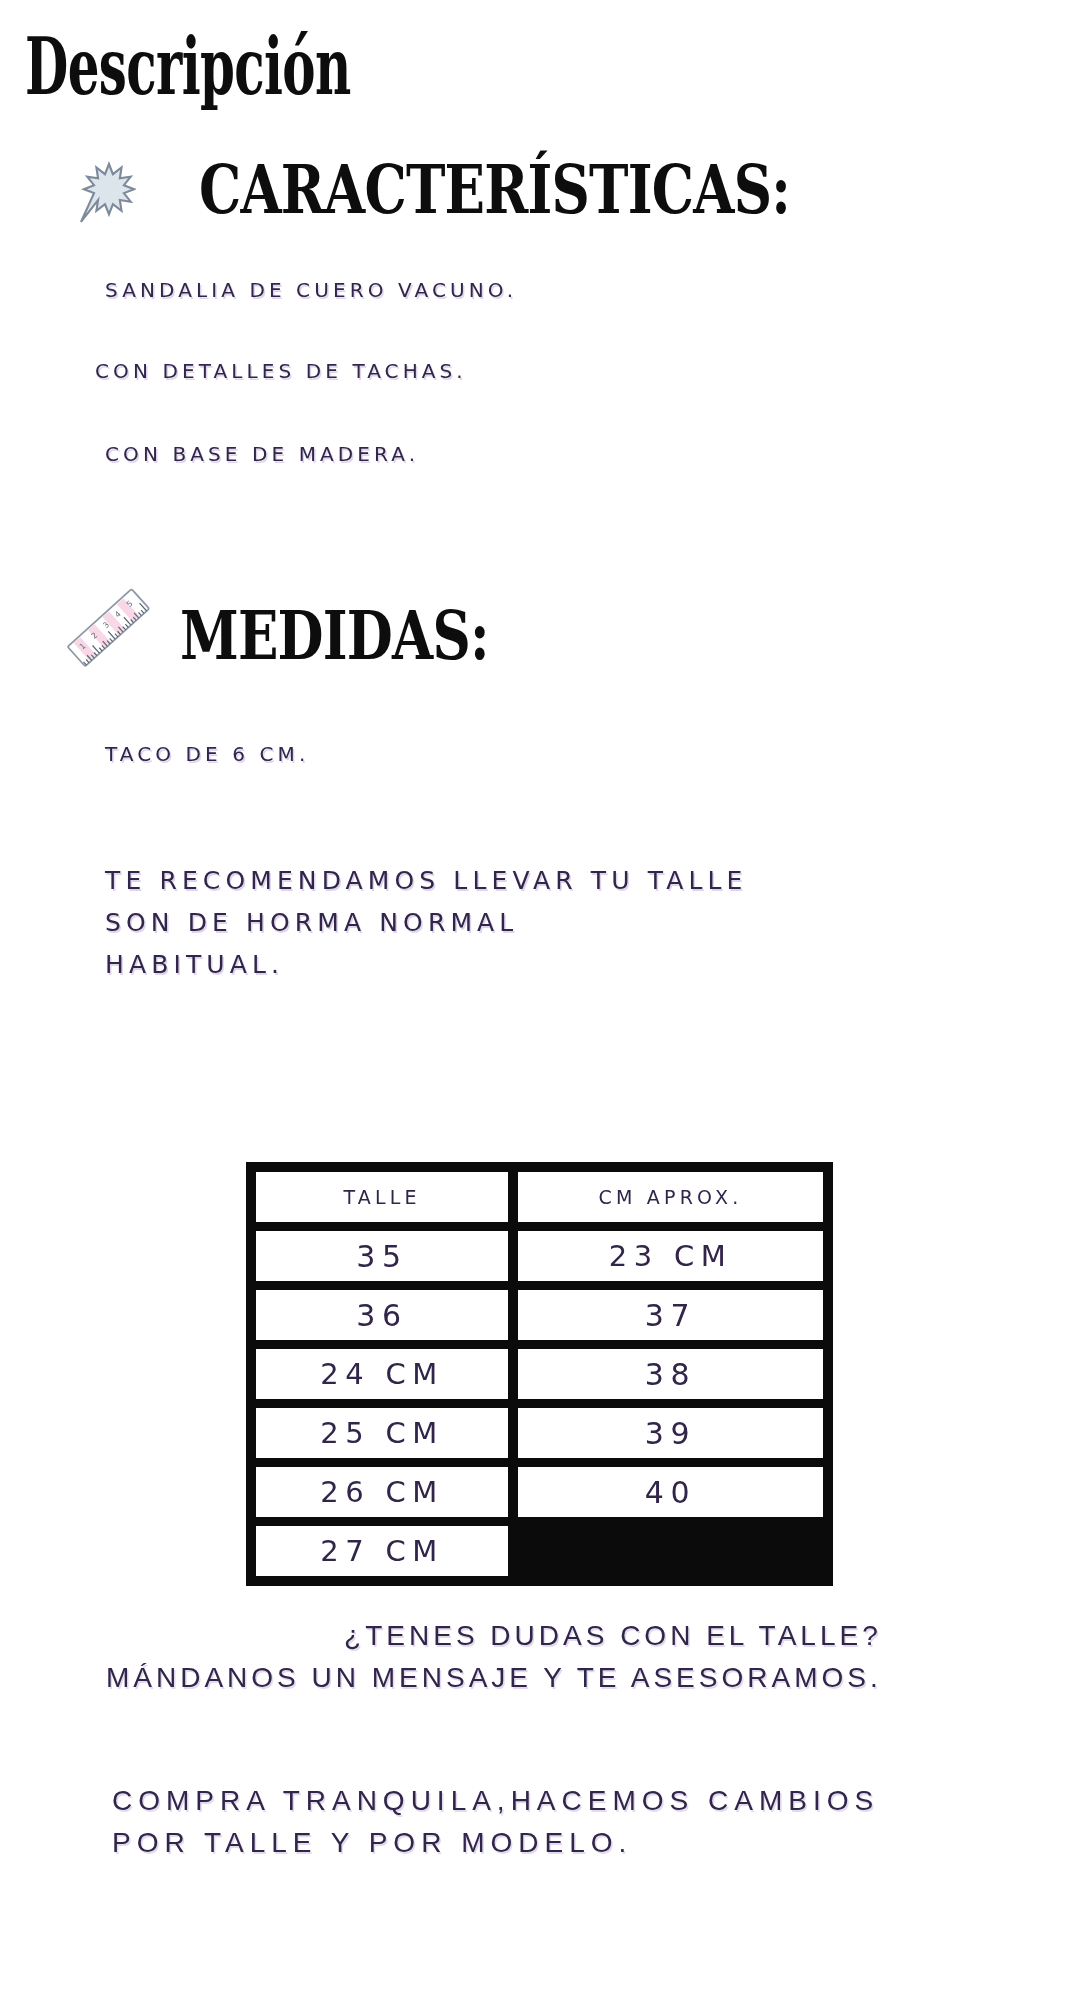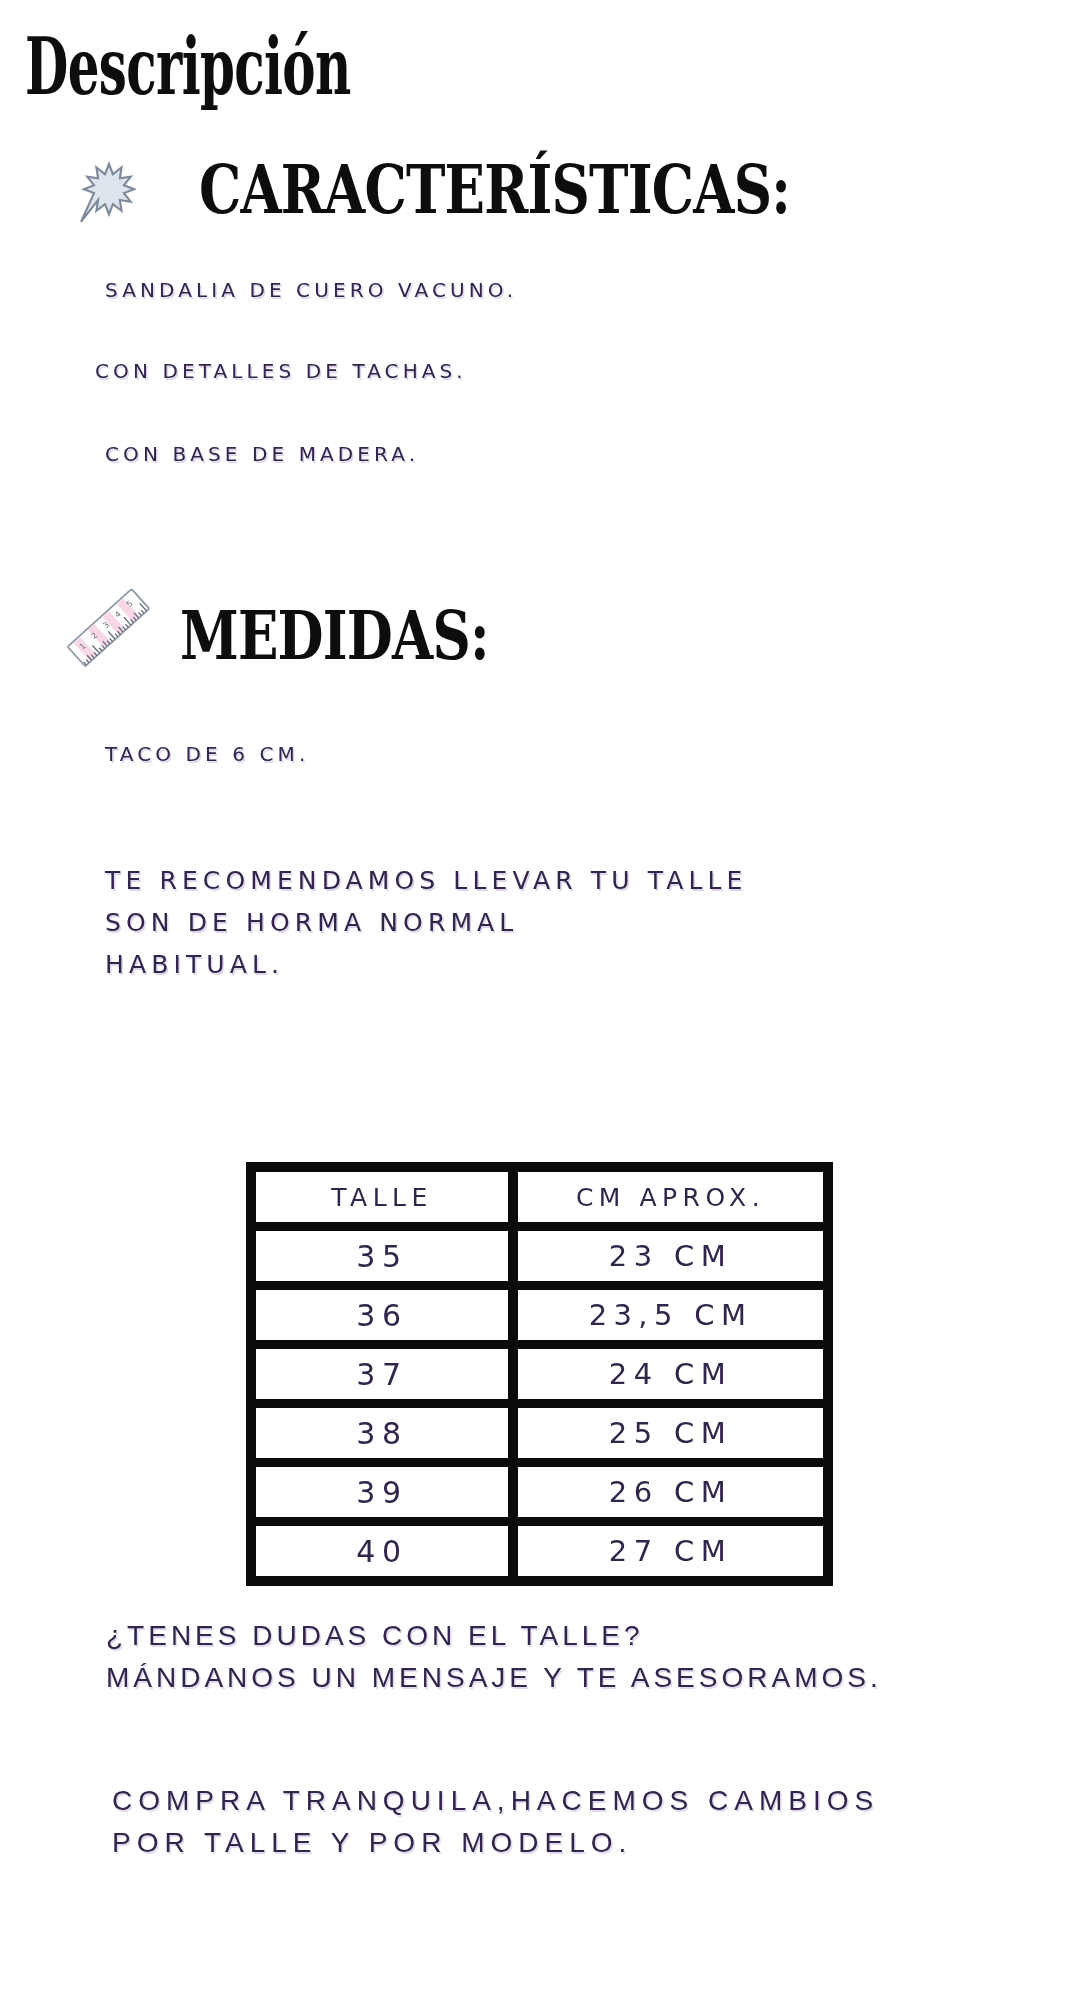--- a/index.html
+++ b/index.html
@@ -23,37 +23,37 @@
     text-shadow:1.5px 1.5px 0 rgba(182,162,214,0.45);
   }
   .fit-note{line-height:42px;font-size:25px;}
 
   
   .plain-text{
     position:absolute;font-family:"Liberation Sans",sans-serif;color:#32254a;
     font-size:28px;line-height:42px;white-space:nowrap;
     text-shadow:1.5px 1.5px 0 rgba(182,162,214,0.4);
   }
-  .ls4{letter-spacing:4px;}
+  .ls4{letter-spacing:4px;text-align:right;}
   .ls6{letter-spacing:6px;}
 
   .abs{position:absolute;}
 
   
   .size-table{
     position:absolute;left:246px;top:1162px;width:587px;
     background:#0b0b0b;padding:10px;box-sizing:border-box;
     display:grid;grid-template-columns:252px 1fr;gap:9px 10px;
   }
   .size-cell{
     background:#ffffff;height:50px;display:flex;align-items:center;justify-content:center;
     font-family:"DejaVu Sans",sans-serif;color:#32254a;letter-spacing:0.22em;
     white-space:nowrap;
   }
-  .size-cell.head{font-size:25px;}
+  .size-cell.head{font-size:19px;}
   .size-cell.size{font-size:30px;}
   .size-cell.cm{font-size:29px;}
 </style>
 </head>
 <body>
 
 <div class="page">
 
   <h1 class="display abs" style="left:25px;top:26px;margin:0;">
     <span class="cond title-text">Descripción</span>
@@ -105,21 +105,20 @@
   </section>
 
   <div class="size-table">
     <div class="size-cell head">TALLE</div>
     <div class="size-cell head">CM APROX.</div>
 
     <div class="size-cell size">35</div>
     <div class="size-cell cm">23 CM</div>
 
     <div class="size-cell size">36</div>
-    <div class="size-cell cm">23,5 CM</div>
 
     <div class="size-cell size">37</div>
     <div class="size-cell cm">24 CM</div>
 
     <div class="size-cell size">38</div>
     <div class="size-cell cm">25 CM</div>
 
     <div class="size-cell size">39</div>
     <div class="size-cell cm">26 CM</div>
 

